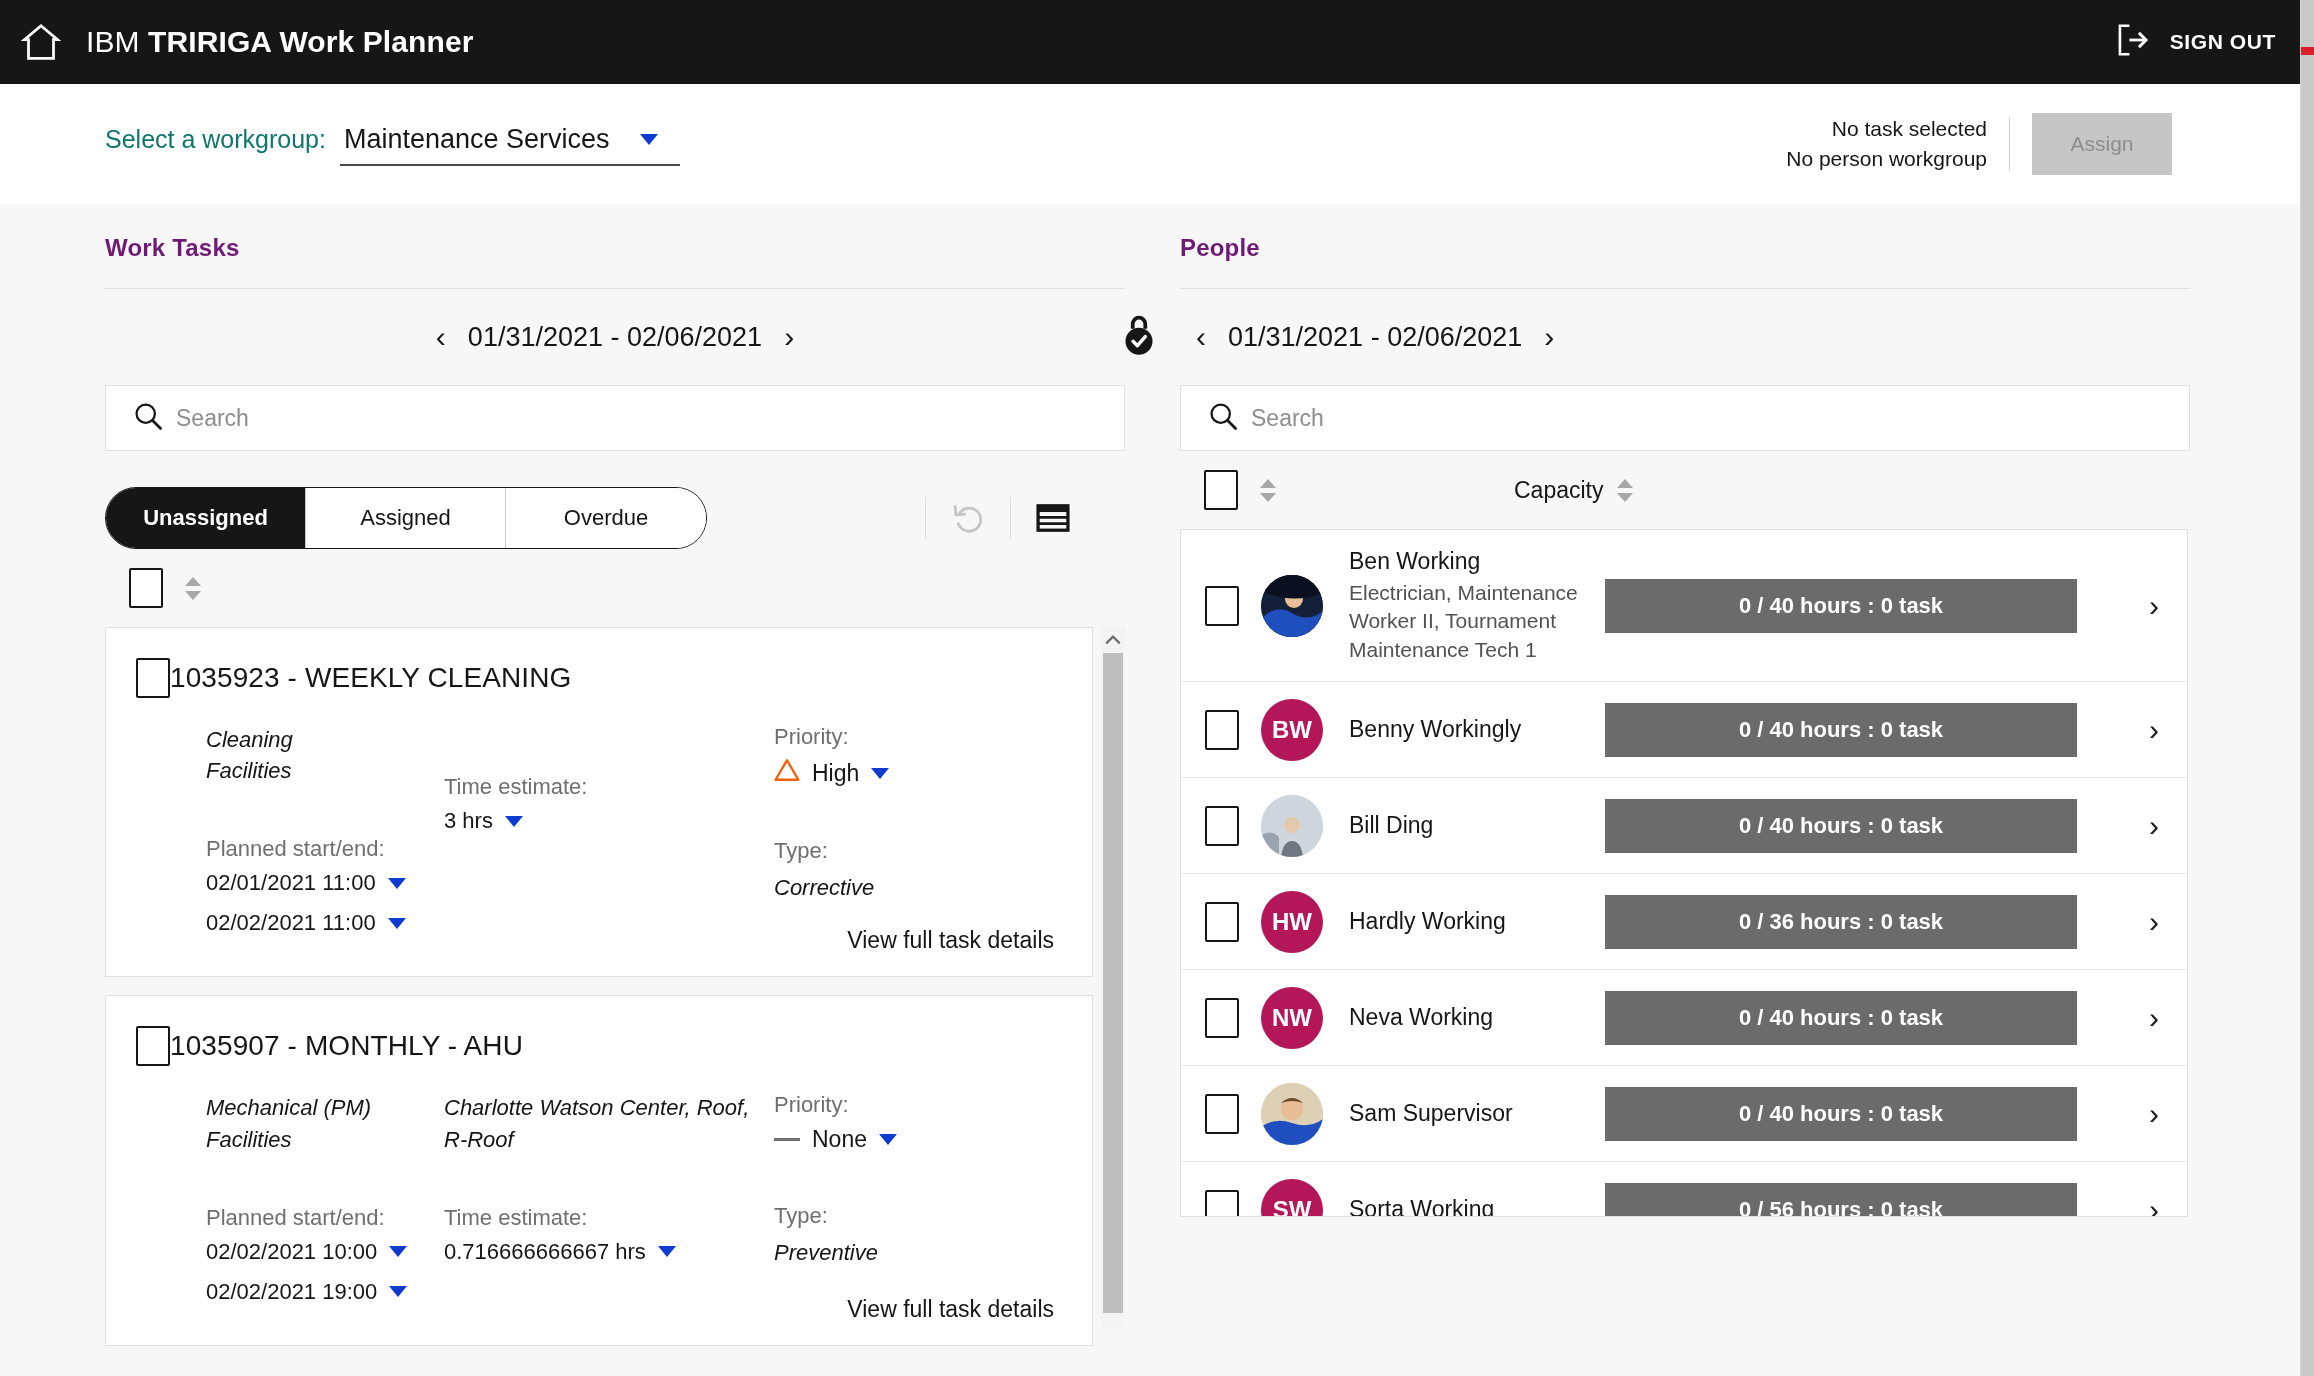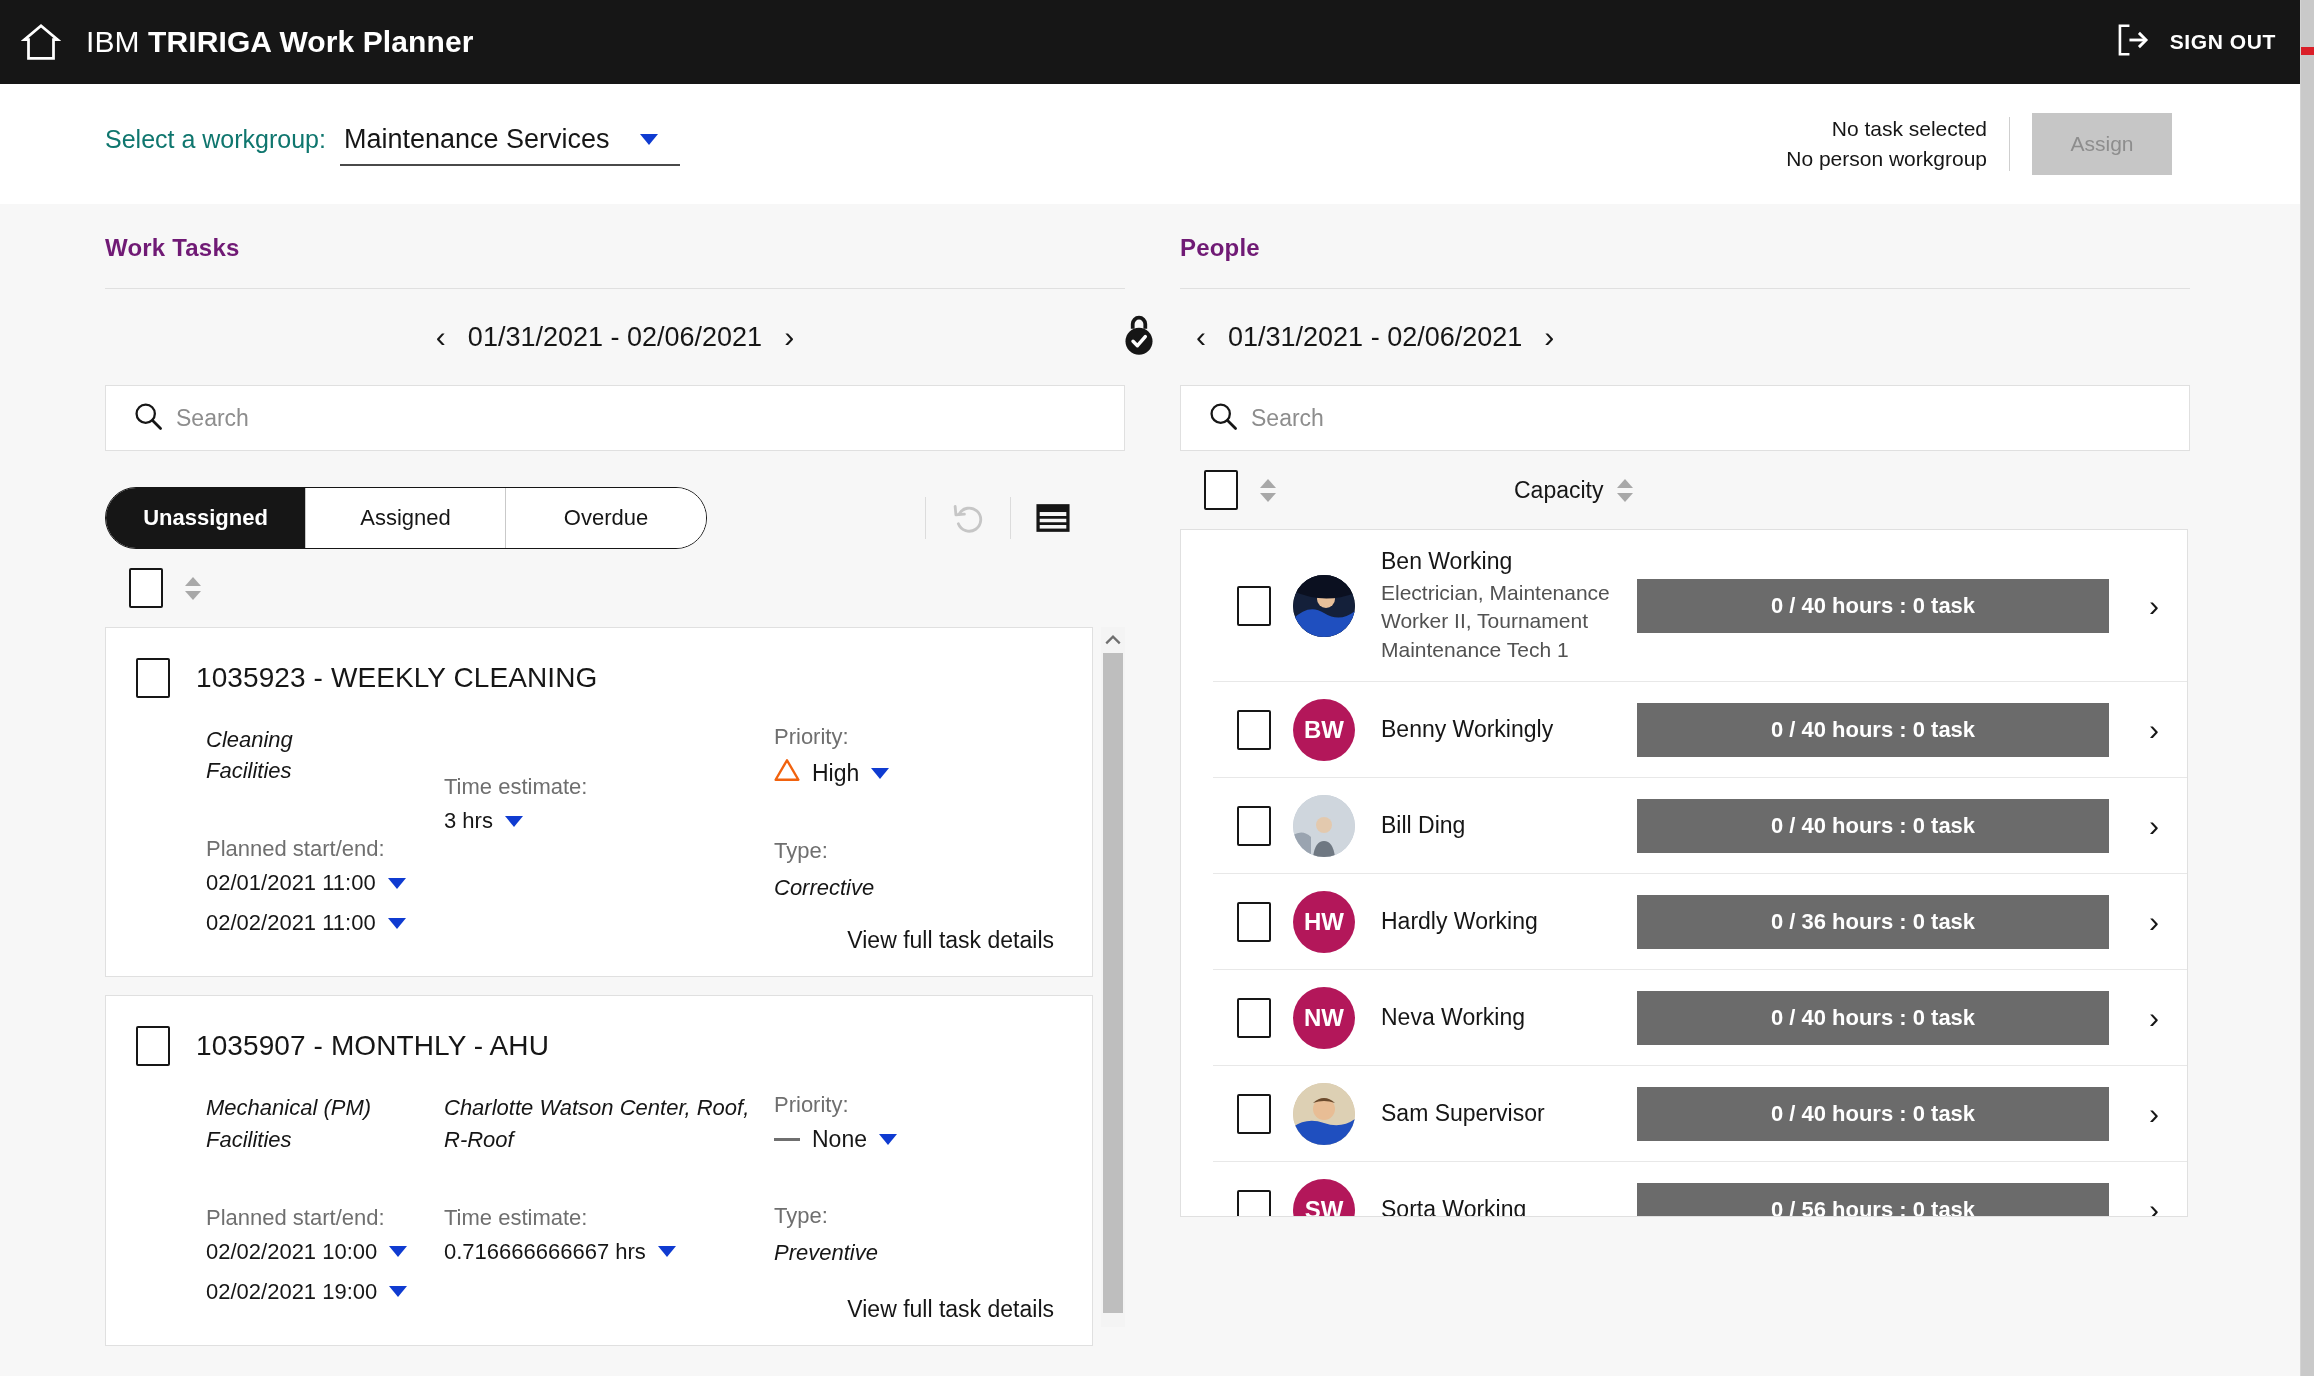--- a/index.html
+++ b/index.html
@@ -343,21 +343,20 @@
   .task-card {
     background: #ffffff;
     border: 1px solid #e0e0e0;
     margin-bottom: 18px;
     padding: 30px 36px 26px 30px;
     position: relative;
   }
   .task-head {
     display: flex;
     align-items: center;
-    gap: 26px;
     margin-bottom: 26px;
   }
   .task-title {
     font-size: 28px;
     color: #161616;
     letter-spacing: 0.1px;
   }
   .task-body {
     display: flex;
     padding-left: 70px;
@@ -448,21 +447,20 @@
   .capacity-head-label {
     font-size: 23px;
     color: #161616;
   }
   .people-list {
     background: #ffffff;
     border: 1px solid #e0e0e0;
     width: 1008px;
     max-height: 688px;
     overflow: hidden;
-    padding-left: 32px;
   }
   .person-row {
     display: flex;
     align-items: center;
     border-bottom: 1px solid #e8e8e8;
     padding: 0 24px 0 24px;
     min-height: 96px;
     cursor: pointer;
   }
   .person-row.tall { min-height: 152px; }

